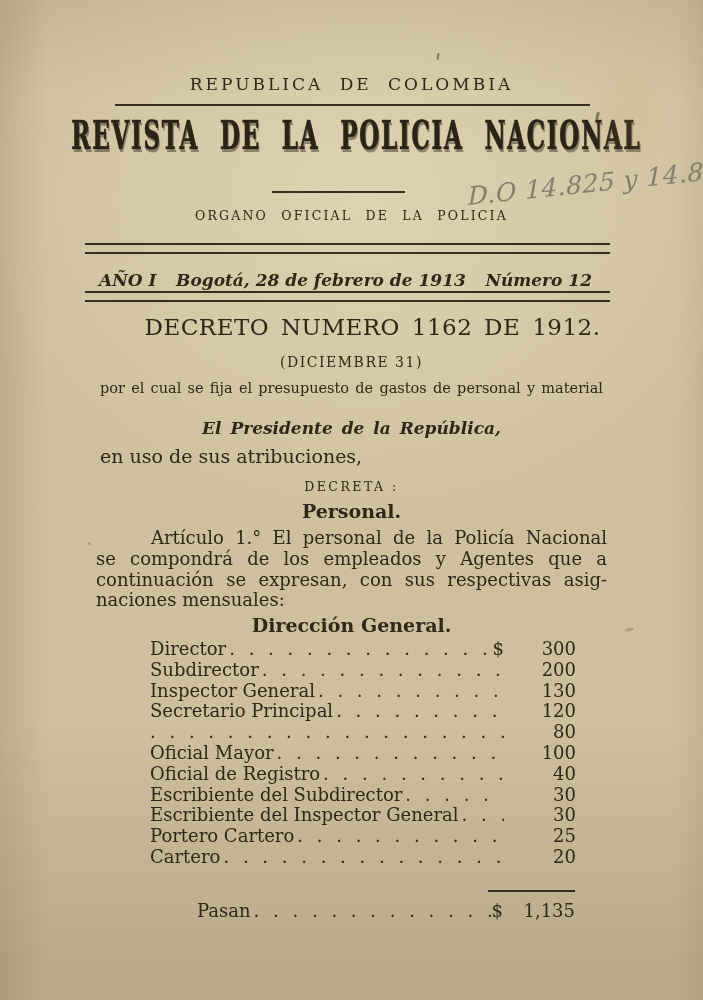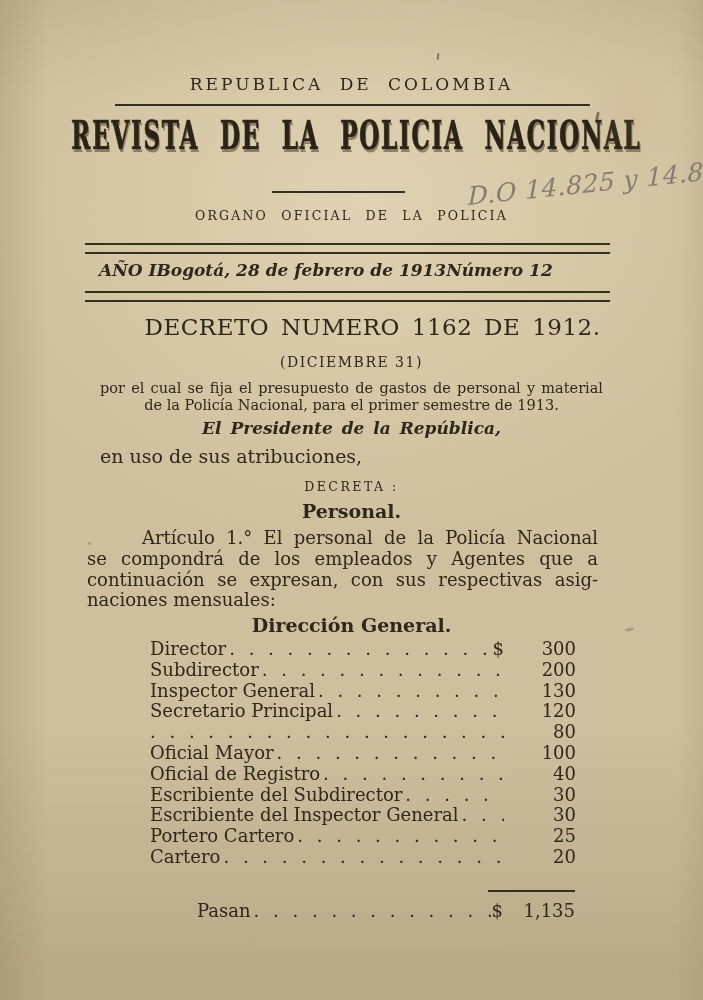--- a/index.html
+++ b/index.html
@@ -41,38 +41,38 @@
     font-style:italic;font-size:25px;letter-spacing:0.5px;
     color:rgba(129,121,106,0.95);
     transform:rotate(-6deg) skewX(-6deg);transform-origin:left center;
     white-space:nowrap;
   }
 
   .dblrule{left:85px;width:525px;height:7px;border-top:2px solid #362e20;border-bottom:2px solid #362e20;}
   .dbl-a{top:243px;}
   .dbl-b{top:291px;}
   .issuebar{
-    top:260px;left:85px;width:525px;
-    display:flex;justify-content:flex-start;align-items:baseline;
+    top:270px;left:85px;width:525px;
+    display:flex;justify-content:space-between;align-items:baseline;
     font-style:italic;font-weight:bold;font-size:17px;
   }
   .issue-year{padding-left:14px;}
   .issue-number{padding-right:18px;}
 
   .decree-title{top:314px;font-size:23px;letter-spacing:0.5px;word-spacing:4px;padding-left:21px;}
   .decree-paren{top:354px;font-size:14px;letter-spacing:1.5px;}
   .summary{top:380px;left:100px;width:503px;font-size:14.5px;line-height:16.5px;}
   .summary .j{text-align:justify;text-align-last:justify;}
   .summary .c{text-align:center;}
   .president{top:418px;font-size:17px;font-style:italic;font-weight:bold;word-spacing:3px;}
   .powers{top:445px;left:100px;font-size:19px;}
   .decreta{top:479px;font-size:12.5px;letter-spacing:2.5px;}
   .personal{top:500px;font-size:19px;font-weight:bold;}
 
-  .article{top:528px;left:87px;width:511px;font-size:18px;line-height:20.8px;}
+  .article{top:528px;left:96px;width:511px;font-size:18px;line-height:20.8px;}
   .article .line{text-align:justify;text-align-last:justify;white-space:normal;}
   .article .line.first{padding-left:55px;}
   .article .line.last{text-align:left;text-align-last:left;}
 
   .dirgen{top:614px;font-size:19px;font-weight:bold;}
 
   .table{top:639px;left:150px;width:426px;font-size:18px;}
   .trow{display:flex;align-items:baseline;height:20.8px;line-height:20.8px;}
   .tlabel{white-space:nowrap;padding-right:3px;}
   .leader{flex:1;overflow:hidden;white-space:nowrap;min-width:10px;}
@@ -113,21 +113,20 @@
     <span class="issue-date">Bogotá, 28 de febrero de 1913</span>
     <span class="issue-number">Número 12</span>
   </div>
   <div class="abs dblrule dbl-b"></div>
 
   <div class="abs ctr decree-title">DECRETO NUMERO 1162 DE 1912.</div>
   <div class="abs ctr decree-paren">(DICIEMBRE 31)</div>
 
   <div class="abs summary">
     <div class="j">por el cual se fija el presupuesto de gastos de personal y material</div>
-    <div class="c">de la Policía Nacional, para el primer semestre de 1913.</div>
   </div>
 
   <div class="abs ctr president">El Presidente de la República,</div>
   <div class="abs powers">en uso de sus atribuciones,</div>
   <div class="abs ctr decreta">DECRETA :</div>
   <div class="abs ctr personal">Personal.</div>
 
   <div class="abs article">
     <div class="line first">Artículo 1.° El personal de la Policía Nacional</div>
     <div class="line">se compondrá de los empleados y Agentes que a</div>

